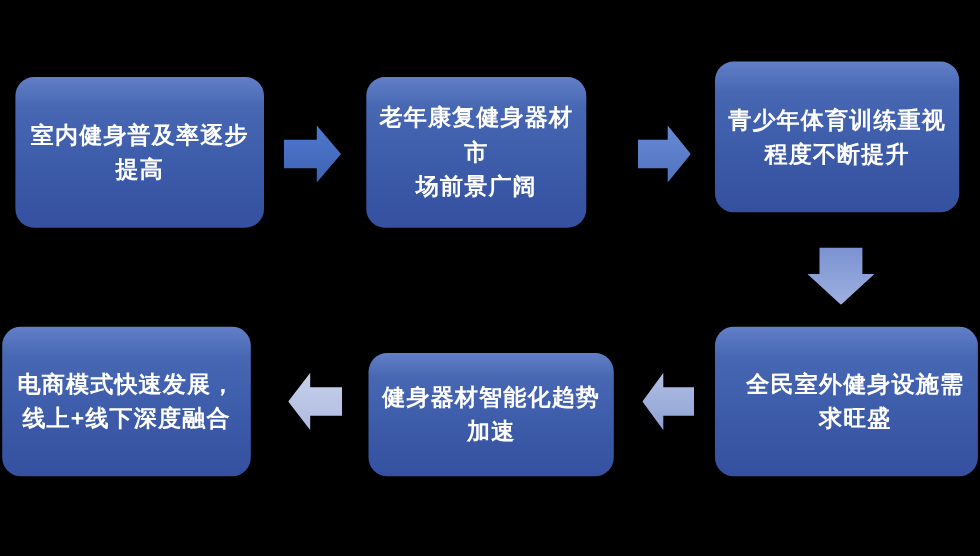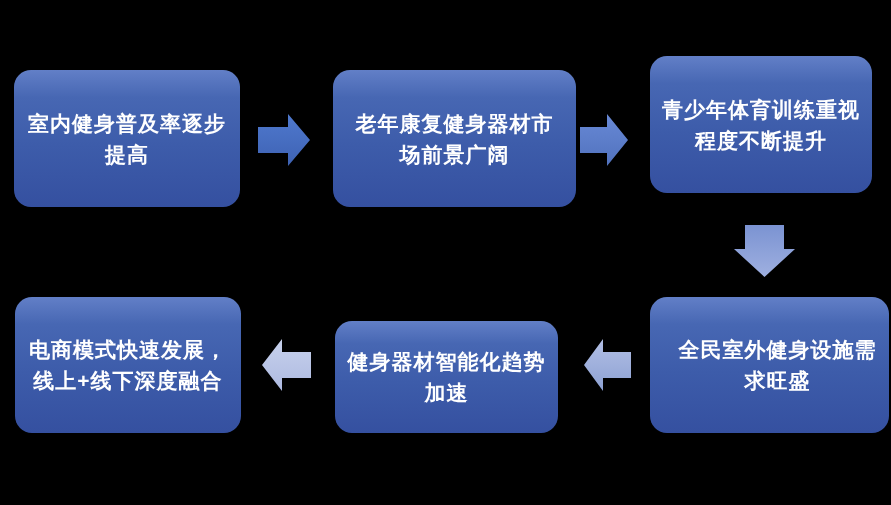--- a/index.html
+++ b/index.html
@@ -25,25 +25,25 @@
     font-weight: bold;
     font-size: 21px;
     line-height: 31px;
     text-align: center;
     white-space: pre-line;
     letter-spacing: 1px;
     padding: 0 8px;
   }
   .arrow { position: absolute; }
   .n1 { left: 14px;  top: 70px;  width: 226px; height: 137px; }
-  .n2 { left: 333px; top: 70px;  width: 243px; height: 137px; }
+  .n2 { left: 333px; top: 70px;  width: 200px; height: 137px; }
   .n3 { left: 650px; top: 56px;  width: 222px; height: 137px; }
   .n4 { left: 650px; top: 297px; width: 223px; height: 136px; padding-left: 16px; }
   .n5 { left: 335px; top: 297px; width: 223px; height: 112px; margin-top: 24px; }
-  .n6 { left: 15px;  top: 297px; width: 226px; height: 136px; }
+  .n6 { left: 2px;  top: 297px; width: 226px; height: 136px; }
   .a1 { left: 258px; top: 114px; width: 52px; height: 52px; }
   .a2 { left: 580px; top: 114px; width: 48px; height: 52px; }
   .a3 { left: 734px; top: 225px; width: 61px; height: 52px; }
   .a4 { left: 584px; top: 339px; width: 47px; height: 52px; }
   .a5 { left: 262px; top: 339px; width: 49px; height: 52px; }
 </style>
 </head>
 <body>
 
 <div class="stage">

